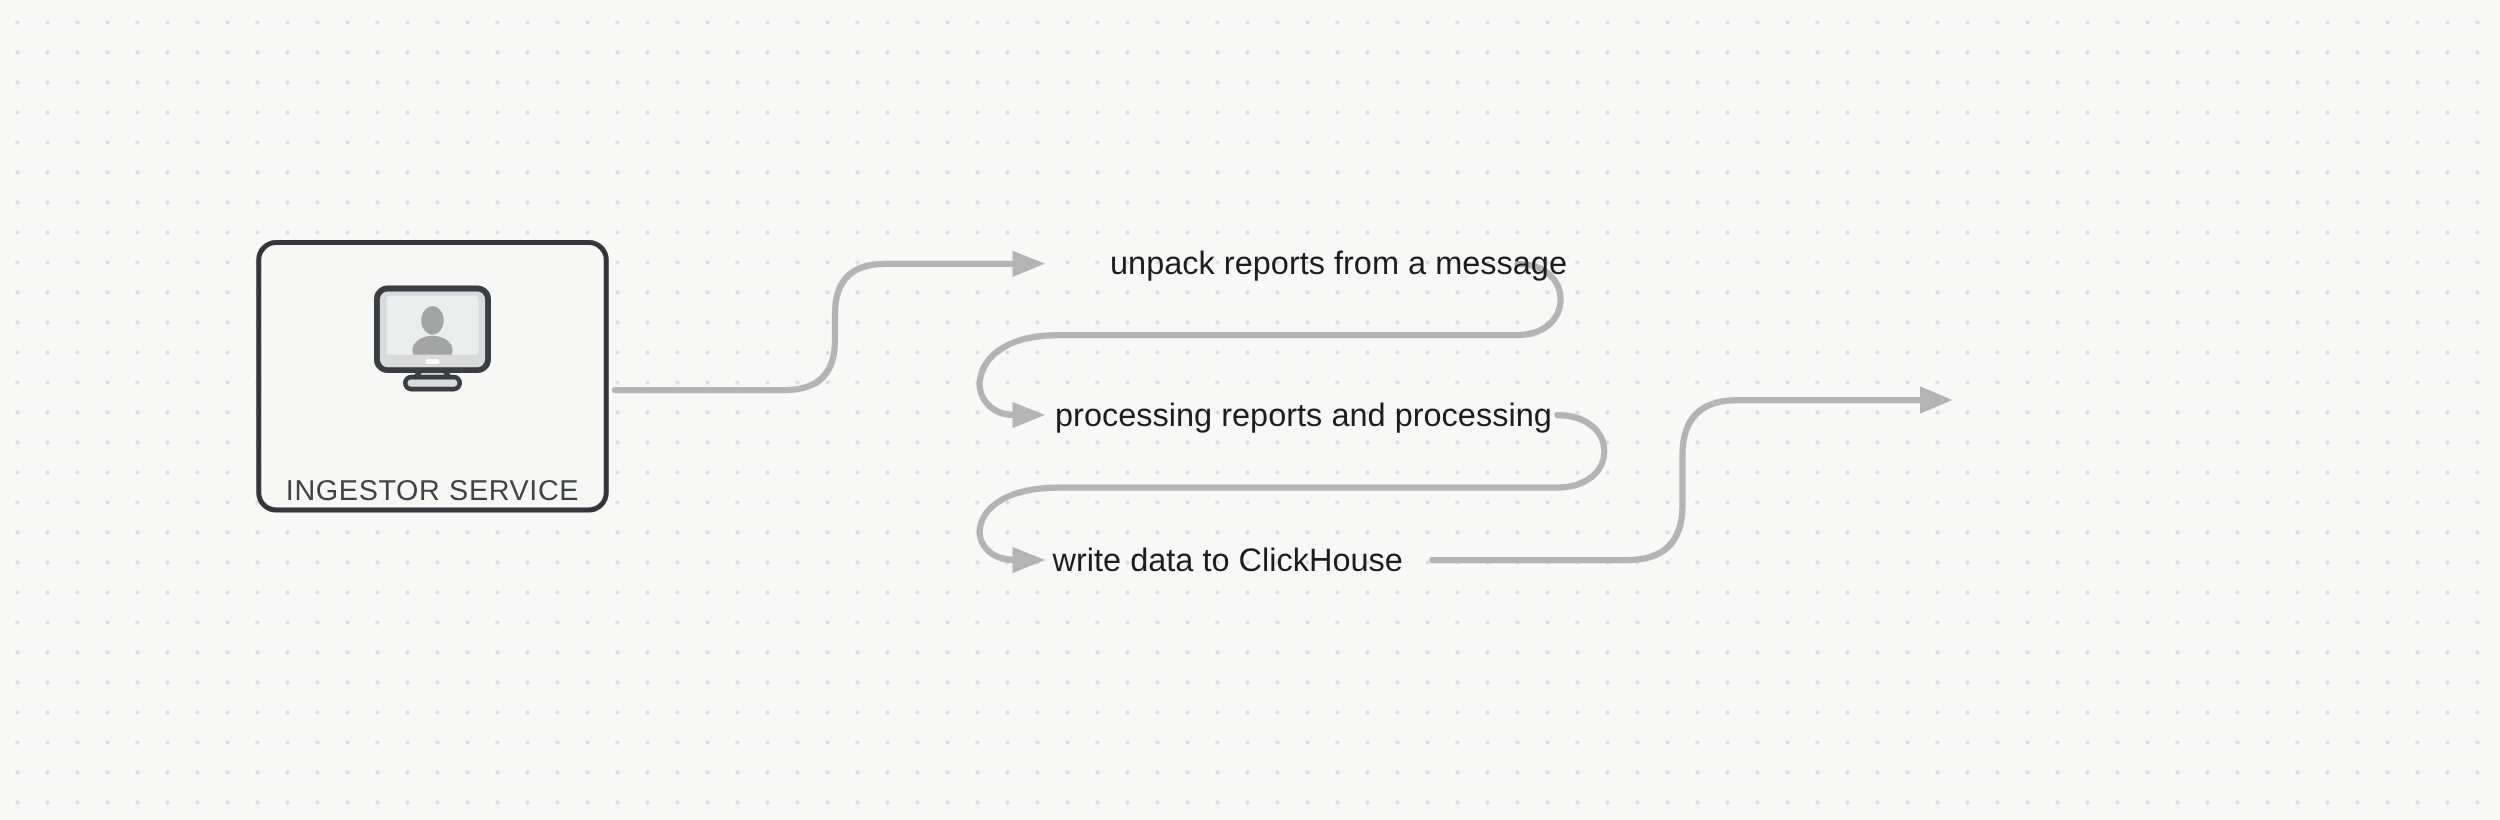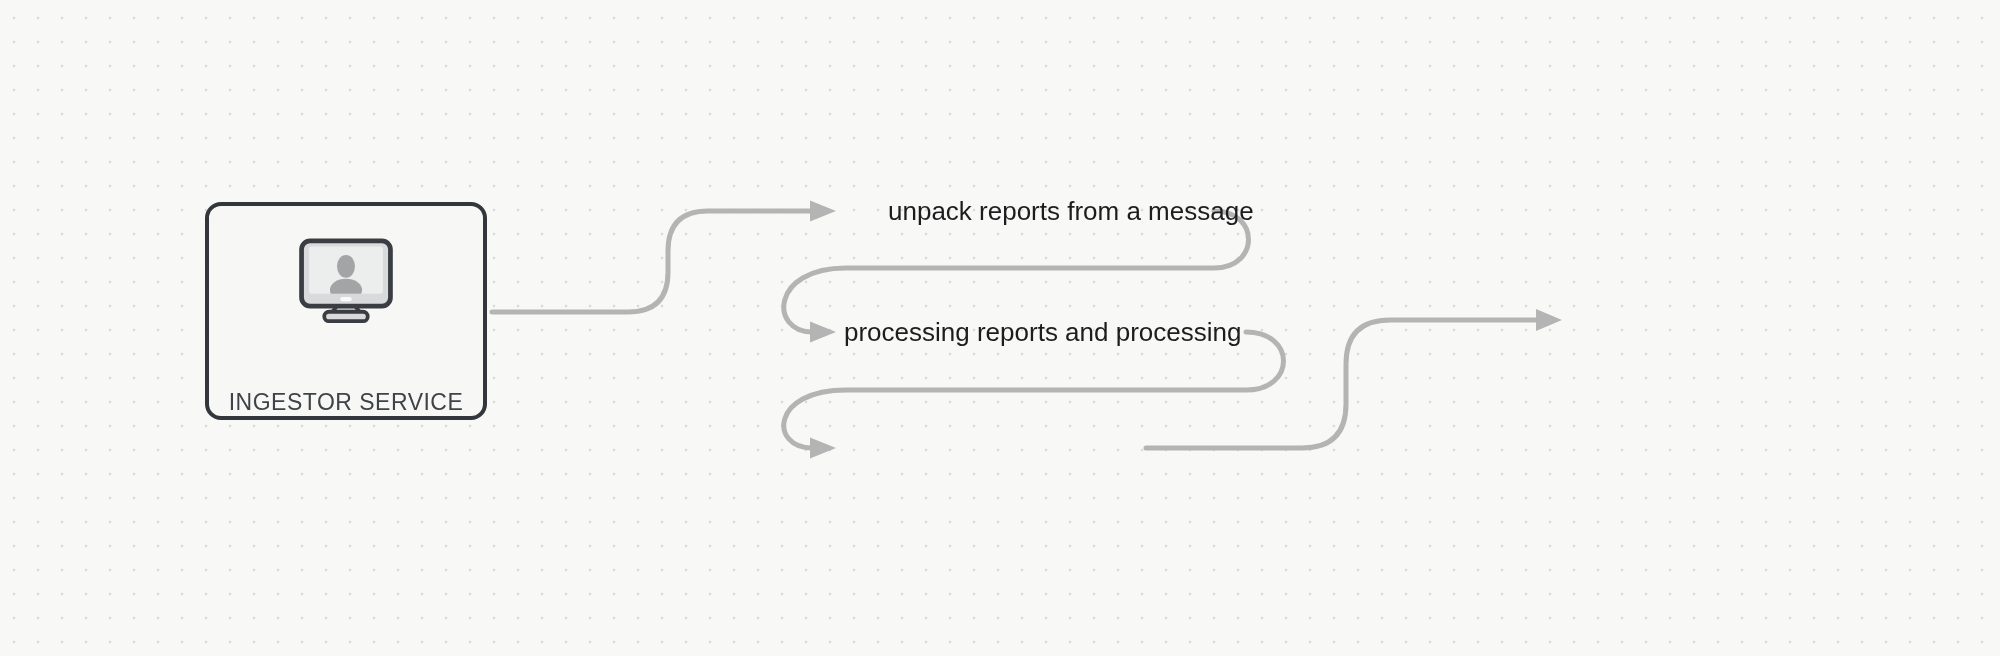--- a/index.html
+++ b/index.html
@@ -44,21 +44,21 @@
 
   .node {
     position: absolute;
     background: var(--node-fill);
     border: 4px solid var(--border);
     border-radius: 16px;
     display: flex;
     flex-direction: column;
     align-items: center;
   }
-  .node-ingestor { left: 205px; top: 202px; width: 282px; height: 218px; gap: 44px; }
+  .node-ingestor { left: 205px; top: 192px; width: 282px; height: 218px; gap: 44px; }
   .node-clickhouse { left: 1582px; top: 210px; width: 220px; height: 216px; }
 
   .node-label {
     color: var(--node-label);
     font-size: 23px;
     letter-spacing: 0.5px;
     white-space: nowrap;
   }
   .node-ingestor .node-label { margin-top: 20px; }
   .node-clickhouse .node-label { margin-top: 26px; }
@@ -124,14 +124,15 @@
       </g>
 
       <rect x="44" y="62.5" width="12" height="4.5" rx="2.2" fill="#FAFAFA"></rect>
     </svg>
     <div class="node-label">INGESTOR SERVICE</div>
   </div>
 
 
   <div class="step-label step-1">unpack reports from a message</div>
   <div class="step-label step-2">processing reports and processing</div>
+  <div class="step-label step-3">write data to ClickHouse</div>
 
 </div>
 
 </body></html>

